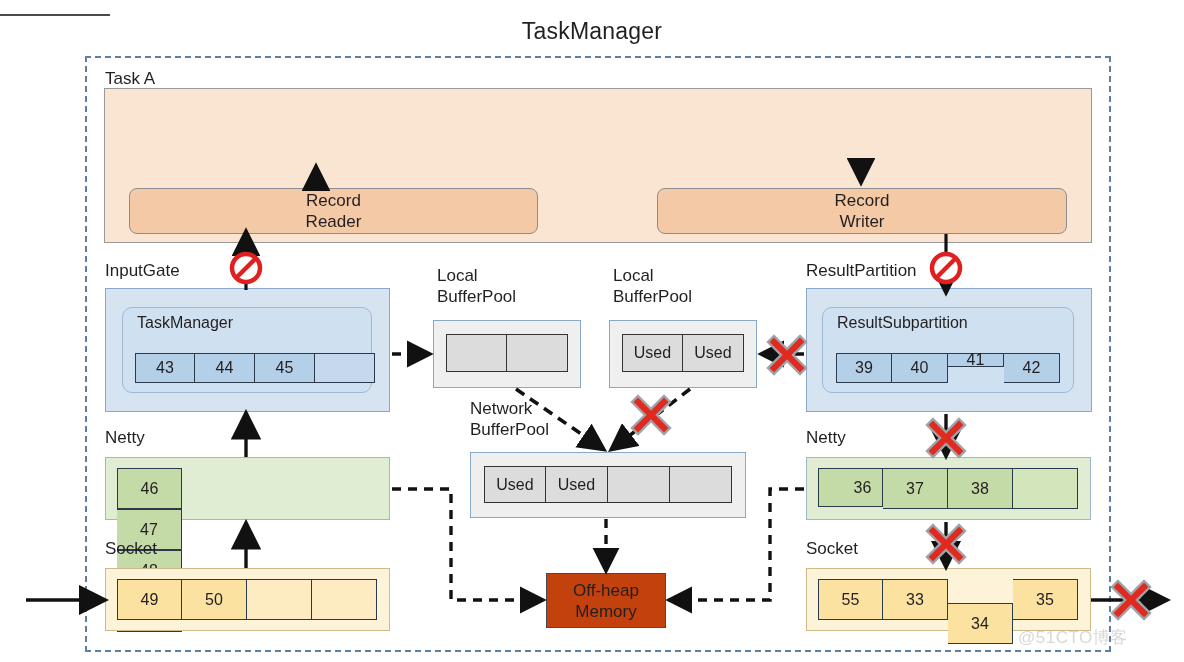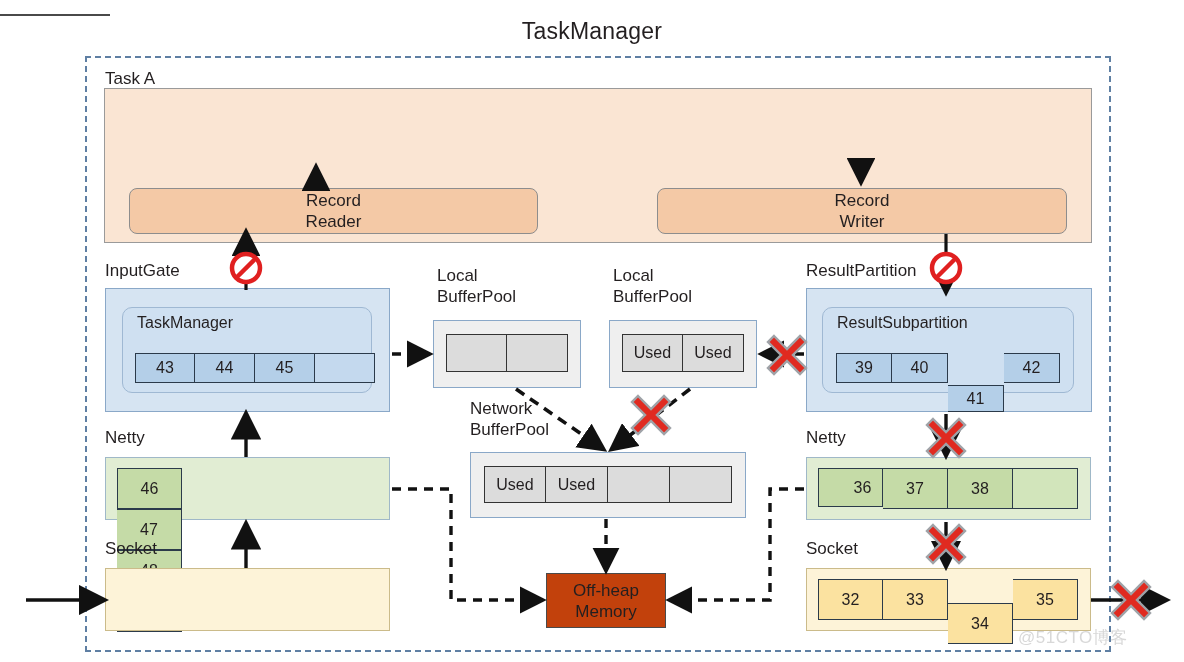--- a/index.html
+++ b/index.html
@@ -156,21 +156,21 @@
     </div>
 
   <div class="abs lbl" style="left:806px; top:260px;">ResultPartition</div>
   <div class="abs gate-box" style="left:806px; top:288px; width:286px; height:124px;"></div>
   <div class="abs gate-inner" style="left:822px; top:307px; width:252px; height:86px;">
     <span class="gate-inner-title">ResultSubpartition</span>
   </div>
   <div class="cells blue" id="cells-resultsub" style="left:836px; top:353px;">
       <div class="cell" style="width: 56px; height: 30px;">39</div>
       <div class="cell" style="width: 56px; height: 30px;">40</div>
-      <div class="cell" style="width: 56px; height: 27px; margin-top: 32px;">41</div>
+      <div class="cell" style="width: 56px; height: 14px;">41</div>
       <div class="cell" style="width: 56px; height: 30px;">42</div>
     </div>
 
   <div class="abs lbl" style="left:437px; top:265px; white-space:pre-line;">Local
 BufferPool</div>
   <div class="abs pool-box" style="left:433px; top:320px; width:148px; height:68px;"></div>
   <div class="cells gray" id="cells-lbp-left" style="left:446px; top:334px;">
       <div class="cell empty" style="width: 61px; height: 38px;"></div>
       <div class="cell empty" style="width: 61px; height: 38px;"></div>
     </div>
@@ -197,34 +197,40 @@
   <div class="abs netty-box" style="left:105px; top:457px; width:285px; height:63px;"></div>
   <div class="cells green" id="cells-netty-left" style="left:117px; top:468px;flex-direction:column;">
       <div class="cell" style="width: 65px; height: 41px;">46</div>
       <div class="cell" style="width: 65px; height: 41px;">47</div>
       <div class="cell" style="width: 65px; height: 41px;">48</div>
       <div class="cell empty" style="width: 65px; height: 41px;"></div>
     </div>
 
   <div class="abs lbl" style="left:105px; top:538px;">Socket</div>
   <div class="abs socket-box" style="left:105px; top:568px; width:285px; height:63px;"></div>
+  <div class="cells yellow" id="cells-socket-left" style="left:117px; top:579px;">
+      <div class="cell" style="width: 65px; height: 41px;">49</div>
+      <div class="cell" style="width: 65px; height: 41px;">50</div>
+      <div class="cell empty" style="width: 65px; height: 41px;"></div>
+      <div class="cell empty" style="width: 65px; height: 41px;"></div>
+    </div>
 
   <div class="abs lbl" style="left:806px; top:427px;">Netty</div>
   <div class="abs netty-box" style="left:806px; top:457px; width:285px; height:63px;"></div>
   <div class="cells green" id="cells-netty-right" style="left:818px; top:468px;">
       <div class="cell" style="width: 65px; height: 39px; padding-left: 24px;">36</div>
       <div class="cell" style="width: 65px; height: 41px;">37</div>
       <div class="cell" style="width: 65px; height: 41px;">38</div>
       <div class="cell empty" style="width: 65px; height: 41px;"></div>
     </div>
 
   <div class="abs lbl" style="left:806px; top:538px;">Socket</div>
   <div class="abs socket-box" style="left:806px; top:568px; width:285px; height:63px;"></div>
   <div class="cells yellow" id="cells-socket-right" style="left:818px; top:579px;">
-      <div class="cell" style="width: 65px; height: 41px;">32</div>
+      <div class="cell" style="width: 65px; height: 41px;">55</div>
       <div class="cell" style="width: 65px; height: 41px;">33</div>
       <div class="cell" style="width: 65px; height: 41px; margin-top: 24px;">34</div>
       <div class="cell" style="width: 65px; height: 41px;">35</div>
     </div>
 
   <div class="abs offheap">
     <span style="white-space:pre-line;">Off-heap
 Memory</span>
   </div>
 

